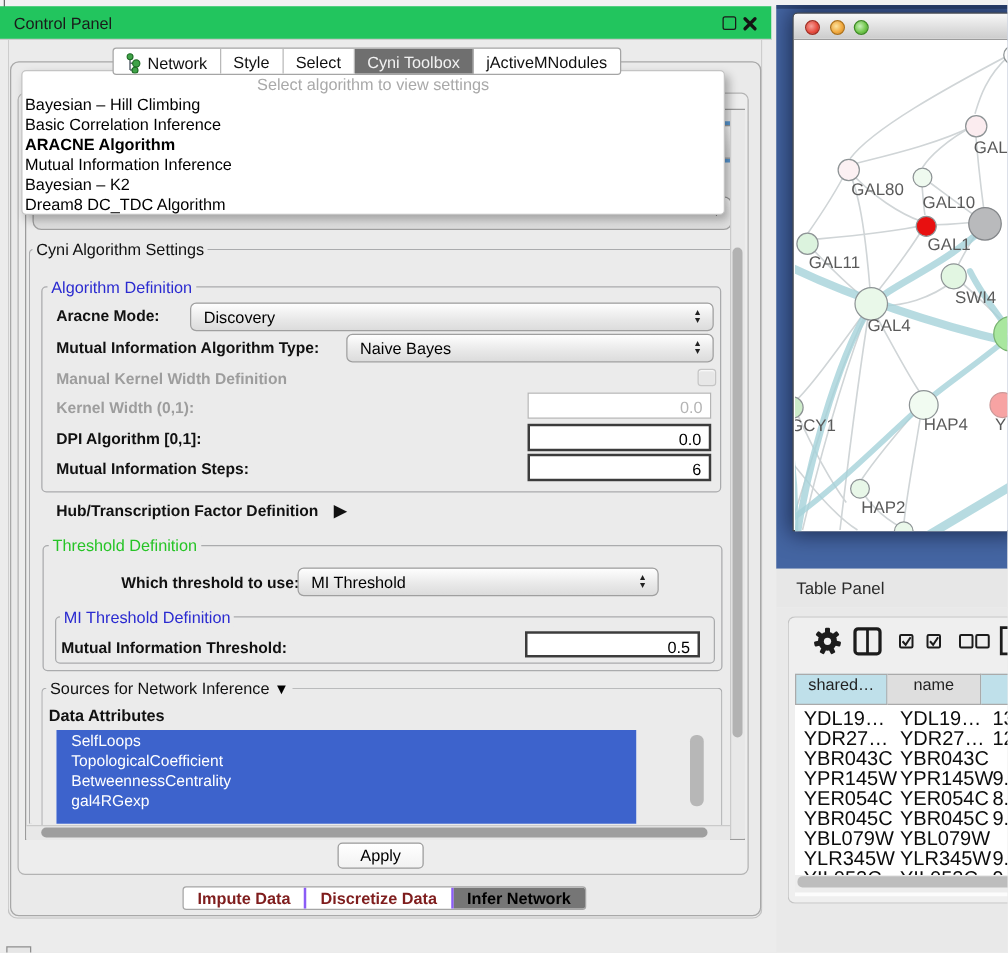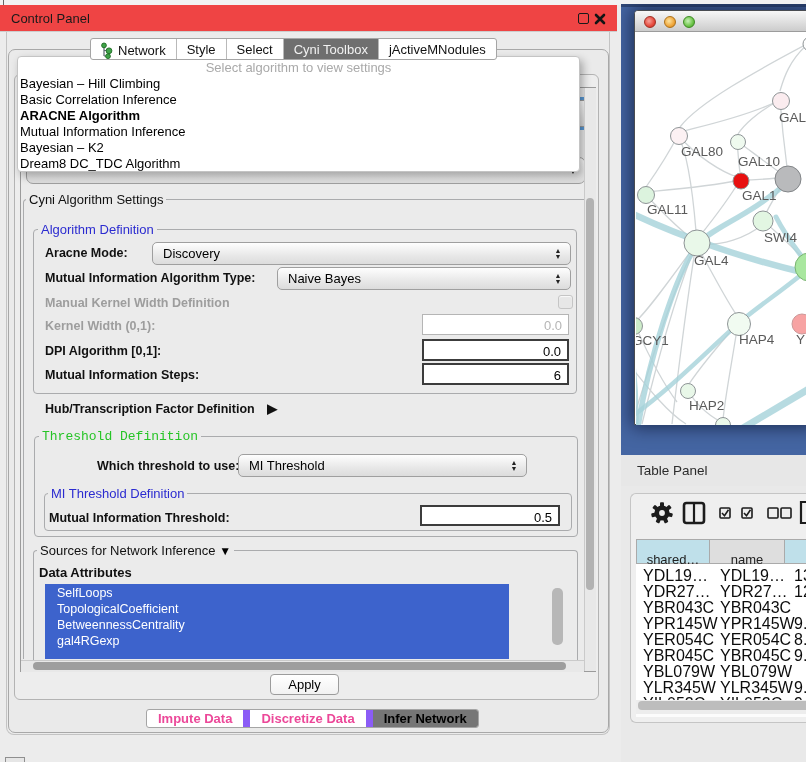--- a/index.html
+++ b/index.html
@@ -2,21 +2,21 @@
 <html><head>
 <meta charset="utf-8">
 <style>
 * { margin:0; padding:0; box-sizing:border-box; }
 html,body { width:806px; height:762px; overflow:hidden; }
 body { font-family:"Liberation Sans", sans-serif; background:#ececec; position:relative; }
 .abs { position:absolute; }
 
 #topstrip { left:0; top:0; width:806px; height:5px; background:#f2f2f2; }
 #ticktl { left:3px; top:0; width:1px; height:6px; background:#666; }
-#titlebar { left:0; top:5px; width:617px; height:27px; background:#ef4444; border-bottom:1px solid #cdcdcd; }
+#titlebar { left:0; top:5px; width:617px; height:27px; background:#22c55e; border-bottom:1px solid #cdcdcd; }
 #titlebar .t { position:absolute; left:11px; top:6px; font-size:13px; color:#1a1a1a; }
 #floatbtn { left:578px; top:13px; width:11px; height:11px; border:1.5px solid #1a1a1a; border-radius:2px; background:transparent; }
 
 #winbody { left:6px; top:32px; width:604px; height:703px; background:#ebebeb; border:1px solid #c3c3c3; border-top:none; border-radius:0 0 8px 8px; }
 
 #cpanel { left:8px; top:49px; width:601px; height:684px; background:#eaeaea; border:1px solid #a8a8a8; border-radius:7px; }
 #ipanel { left:14px; top:74px; width:585px; height:626px; background:#ededed; border:1px solid #b3b3b3; border-radius:6px; }
 #spane  { left:20px; top:87px; width:576px; height:585px; background:#ebebeb; border:1px solid #9b9b9b; }
 
 #tabs { left:90px; top:38px; height:22px; display:flex; background:#fff; border:1px solid #a5a5a5; border-radius:3px; overflow:hidden; }
@@ -50,40 +50,40 @@
 #vsbth { left:586px; top:198px; width:8px; height:392px; background:#b2b2b2; border-radius:4px; }
 #hsb { left:21px; top:660px; width:563px; height:12px; background:#e8e8e8; border-top:1px solid #cacaca; }
 #hsbth { left:33px; top:662px; width:533px; height:8px; background:#9e9e9e; border-radius:4px; }
 
 #dlist { left:45px; top:584px; width:464px; height:75px; background:#fff; overflow:hidden; }
 #dlist .bl { position:absolute; left:0; width:505px; height:16px; background:#3d63cc; color:#fff; font-size:12.5px; padding:2px 0 0 12px; }
 #lsth { left:552px; top:588px; width:11px; height:57px; background:#b7b7b7; border-radius:5px; }
 
 #apply { left:270px; top:674px; width:69px; height:21px; background:linear-gradient(#ffffff,#f2f2f2); border:1px solid #9c9c9c; border-radius:4px; text-align:center; font-size:13px; color:#000; padding-top:2px; }
 #btabs { left:146px; top:709px; height:19px; display:flex; background:#fff; border:1px solid #a5a5a5; border-radius:3px; overflow:hidden; }
-#btabs .tab { font-size:13px; font-weight:bold; color:#ec4899; padding:1px 11px 0 11px; border-right:7px solid #8b5cf6; white-space:nowrap; }
+#btabs .tab { font-size:13px; font-weight:bold; color:#7f1d1d; padding:1px 11px 0 11px; border-right:2px solid #8b5cf6; white-space:nowrap; }
 #btabs .tab:last-child { border-right:none; }
 #btabs .sel { background:#767676; color:#000000; }
 #blsq { left:5px; top:757px; width:20px; height:10px; background:#e6e6e6; border:1.5px solid #8f8f8f; }
 
 #desk { left:621px; top:4px; width:185px; height:451px; background:#4465a2; overflow:hidden; }
 #deskshade { position:absolute; left:0; top:0; width:185px; height:3px;
   background:rgba(10,18,40,.35); }
 #netwin { position:absolute; left:13px; top:6px; width:180px; height:415px; background:#fff; border:1px solid #494c51; border-radius:4px 4px 0 0; box-shadow:0 0 18px 2px rgba(0,5,25,.6); }
 #nettitle { position:absolute; left:0; top:0; width:100%; height:21px; background:linear-gradient(#f7f7f7,#cccccc); border-bottom:1px solid #9c9c9c; border-radius:3px 3px 0 0; }
 .tl { position:absolute; top:4.5px; width:12px; height:12px; border-radius:50%; }
 #netcontent { position:absolute; left:1px; top:22px; width:178px; height:392px; background:#fff; overflow:hidden; }
 
 #tphead { left:621px; top:455px; width:185px; height:31px; background:#e7e7e7; }
 #tphead .t { position:absolute; left:16px; top:8px; font-size:13.5px; color:#2b2b2b; }
 #tpbg { left:621px; top:486px; width:185px; height:276px; background:#e9e9e9; }
 #tcard { left:630px; top:493px; width:185px; height:230px; background:#efefef; border:1px solid #c5c5c5; border-radius:6px 0 0 6px; border-right:none; }
 #ttool { position:absolute; left:0; top:0; width:100%; height:45px; }
 #thead { position:absolute; left:5px; top:45px; width:180px; height:25px; display:flex; }
-#thead .hc { height:25px; border:1px solid #aaa; border-left:none; font-size:13px; color:#222; text-align:center; padding-top:12px; }
+#thead .hc { height:25px; border:1px solid #aaa; border-left:none; font-size:13px; color:#222; text-align:center; padding-top:0; }
 #thead .hc:first-child { border-left:1px solid #aaa; }
 #trows { position:absolute; left:5px; top:70px; width:180px; height:136px; background:#fff; overflow:hidden; }
 #trows .r { position:absolute; height:16px; font-size:16px; color:#0c0c0c; white-space:nowrap; }
 #tbot { position:absolute; left:5px; top:206px; width:180px; height:14px; background:#ededed; }
 #tbot .th { position:absolute; left:2px; top:1px; width:180px; height:9px; background:#bdbdbd; border-radius:4px; }
 #twhite { position:absolute; left:5px; top:220px; width:180px; height:3px; background:#fcfcfc; }
 </style>
 </head>
 <body>
 <div id="topstrip" class="abs"></div>
@@ -144,21 +144,21 @@
 <div class="blab gray" style="left:45px; top:296px;">Manual Kernel Width Definition</div>
 <div id="ckbox" class="abs"></div>
 <div class="blab gray" style="left:45px; top:319px;">Kernel Width (0,1):</div>
 <div class="fld fldoff" style="left:422px; top:314px; width:147px; height:21px;">0.0</div>
 <div class="blab" style="left:45px; top:344px;">DPI Algorithm [0,1]:</div>
 <div class="fld fldon" style="left:422px; top:339px; width:147px; height:22px;">0.0</div>
 <div class="blab" style="left:45px; top:368px;">Mutual Information Steps:</div>
 <div class="fld fldon" style="left:422px; top:363px; width:147px; height:22px;">6</div>
 <div class="blab" style="left:45px; top:401px;">Hub/Transcription Factor Definition <span class="tri" style="margin-left:9px; font-size:13px;">▶</span></div>
 <div class="grp" style="left:34px; top:436px; width:544px; height:101px;"></div>
-<div class="glab green" style="left:39px; top:429px;font-family:Liberation Mono, monospace;">Threshold Definition</div>
+<div class="glab green" style="left:39px; top:429px;">Threshold Definition</div>
 <div class="blab" style="left:97px; top:459px;">Which threshold to use:</div>
 <div class="combo" style="left:238px; top:454px; width:289px; height:23px;">
     <span class="arr">▲<br>▼</span>
     <span style="position:absolute; left:10px; top:3px; font-size:13px; color:#000;">MI Threshold</span>
   </div>
 <div class="grp" style="left:44px; top:493px; width:528px; height:38px;"></div>
 <div class="glab blue" style="left:48px; top:486px;">MI Threshold Definition</div>
 <div class="blab" style="left:49px; top:511px;">Mutual Information Threshold:</div>
 <div class="fld fldon" style="left:420px; top:505px; width:140px; height:21px;">0.5</div>
 <div class="grp" style="left:33px; top:550px; width:545px; height:110px; border-radius:4px 4px 0 0; border-bottom:none;"></div>

